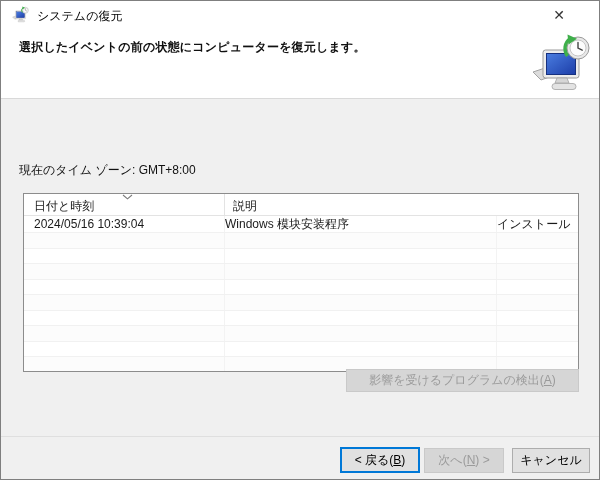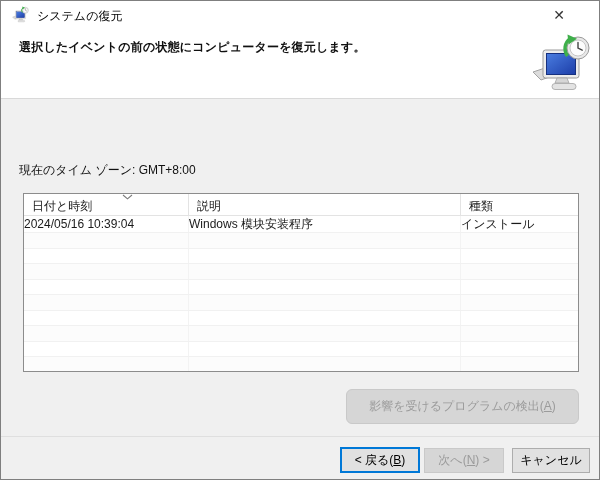--- a/index.html
+++ b/index.html
@@ -26,38 +26,38 @@
   
   .timezone { position:absolute; left:18px; top:161px; font-size:12px; color:#101010; }
 
   .listview { position:absolute; left:22px; top:192px; width:556px; height:179px;
               background:#fff; border:1px solid #8c8c8c; overflow:hidden; }
   .lv-header { position:relative; display:flex; height:22px; background:#fff;
                border-bottom:1px solid #e3e3e3; }
   .lv-h { font-size:12px; padding:4px 0 0 8px; color:#1a1a1a; overflow:hidden;
           white-space:nowrap; cursor:default; }
   .lv-h + .lv-h { border-left:1px solid #e3e3e3; }
-  .lv-c1 { width:164px; } .lv-c2 { width:272px; } .lv-c3 { flex:1; }
+  .lv-c1 { width:164px;padding-left:10px; } .lv-c2 { width:272px;margin-left:36px; } .lv-c3 { flex:1; }
   .sort-chevron { position:absolute; left:98px; top:0px; line-height:0; }
 
   .lv-row { display:flex; height:15.5px; border-bottom:1px solid #f1f1f1; background:#fff; }
   .lv-row:nth-child(even) { background:#fcfcfc; }
   .lv-cell { font-size:12px; line-height:15px; overflow:hidden;
              white-space:nowrap; color:#1a1a1a; }
   .lv-cell + .lv-cell { border-left:1px solid #f3f3f3; }
   .lv-row.data { height:17px; }
   .lv-row.data .lv-cell { line-height:17px; }
 
   
   .btn { font-family:inherit; font-size:12px; color:#000; background:#e1e1e1;
          border:1px solid #adadad; cursor:default; }
   .btn .mn { text-decoration:underline; }
   .btn.disabled { background:#d6d6d6; border-color:#c9c9c9; color:#9b9b9b; }
 
-  .detect-btn { position:absolute; left:345px; top:388px; width:233px; height:35px;border-radius:6px; }
+  .detect-btn { position:absolute; left:345px; top:368px; width:233px; height:23px; }
 
   .bottombar { position:absolute; left:0; right:0; bottom:0; height:43px;
                border-top:1px solid #dfdfdf; background:#f0f0f0; }
   .btn-back   { position:absolute; left:339px; top:10px; width:80px; height:26px;
                 border:2px solid #0078d7; background:#e1e1e1; }
   .btn-next   { position:absolute; left:423px; top:11px; width:80px; height:25px; }
   .btn-cancel { position:absolute; left:511px; top:11px; width:78px; height:25px; }
 </style>
 </head>
 <body>
@@ -107,23 +107,20 @@
 
   <div class="timezone">現在のタイム ゾーン: GMT+8:00</div>
 
   <div class="listview">
     <div class="lv-header">
       <div class="lv-h lv-c1">
         <span>日付と時刻</span>
       </div>
       <div class="lv-h lv-c2">
         <span>説明</span>
-      </div>
-      <div class="lv-h lv-c3">
-        <span>種類</span>
       </div>
       <span class="sort-chevron">
         <svg width="11" height="6" viewBox="0 0 11 6">
             <polyline points="1,1 5.5,4.8 10,1" fill="none" stroke="#7b7b7b" stroke-width="1.1"></polyline>
           </svg>
       </span>
     </div>
     <div class="lv-body" id="lv-body">
         <div class="lv-row data">
           <div class="lv-cell lv-c1">2024/05/16 10:39:04</div>

